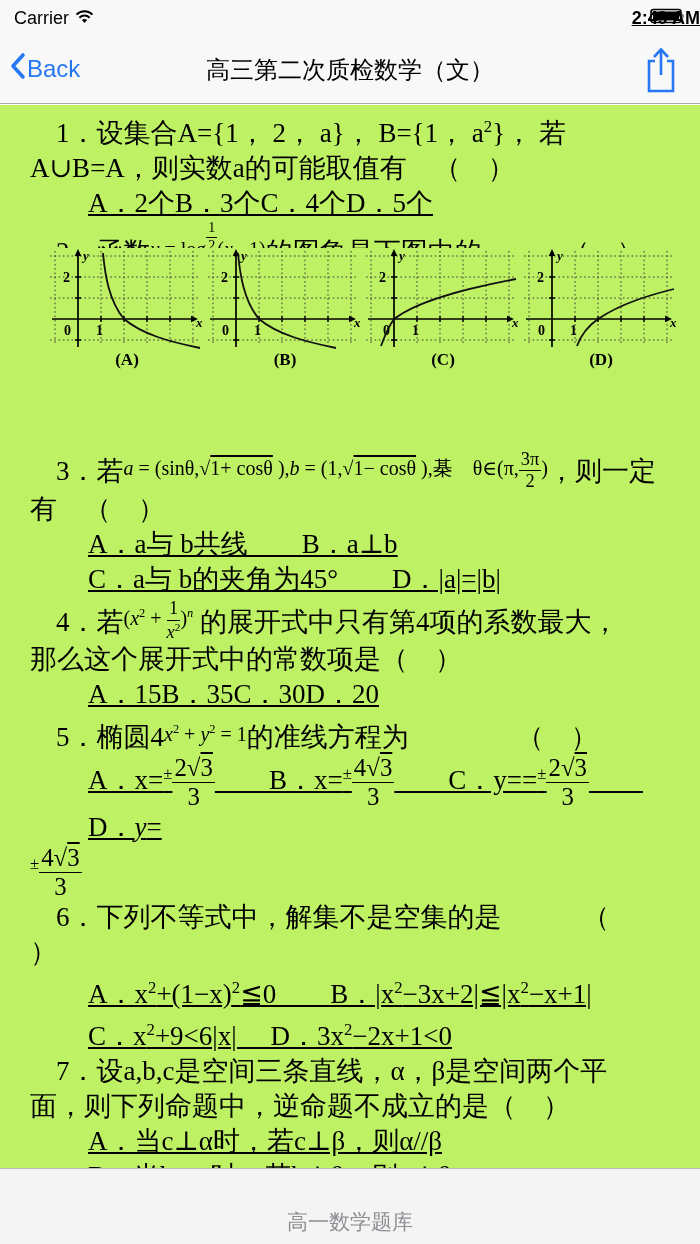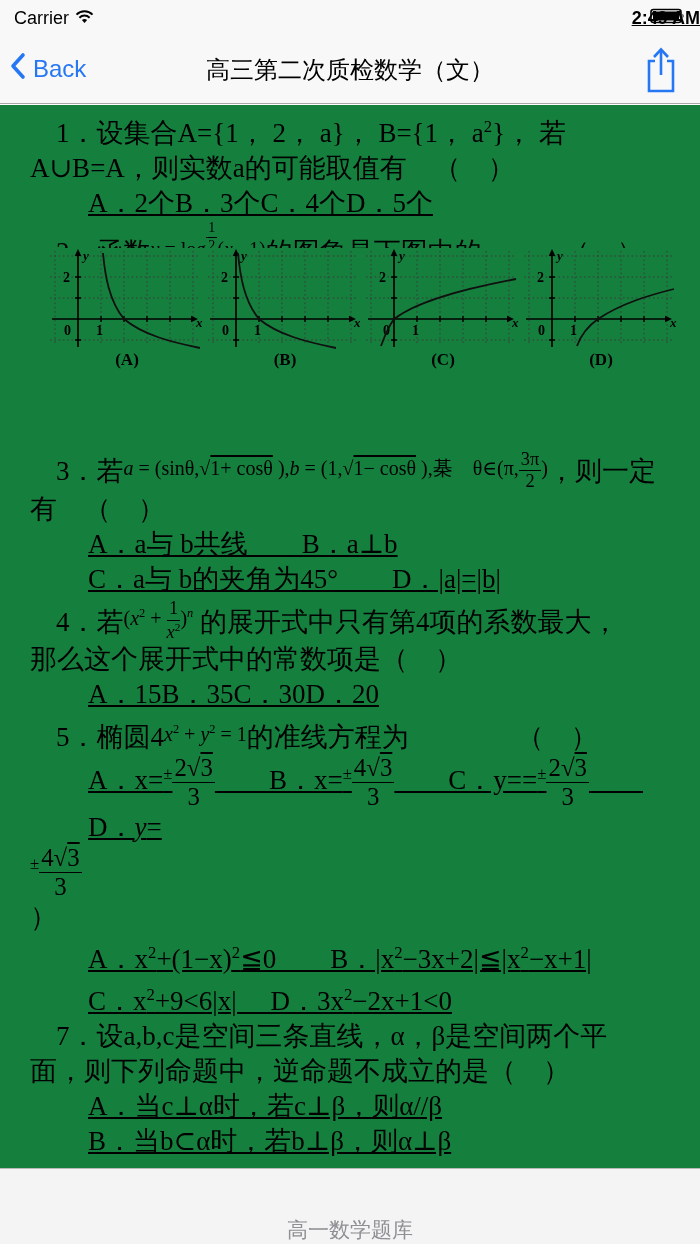--- a/index.html
+++ b/index.html
@@ -9,27 +9,27 @@
           font-family:"Liberation Sans",sans-serif;}
   
   .status-bar{position:absolute;top:0;left:0;right:0;height:36px;background:var(--chrome-bg);
               display:flex;align-items:center;padding:0 14px;font-size:18px;color:#000;}
   .sb-left{display:flex;align-items:center;gap:6px;}
   .sb-time{position:absolute;left:0;right:0;text-align:right;font-weight:600;font-size:18px;text-decoration:underline;}
   .sb-right{margin-left:auto;display:flex;align-items:center;z-index:2;}
   
   .nav-bar{position:absolute;top:36px;left:0;right:0;height:68px;background:var(--chrome-bg);
            border-bottom:1px solid var(--hairline);}
-  .back-btn{position:absolute;left:10px;top:16px;display:flex;align-items:center;gap:7px;
+  .back-btn{position:absolute;left:10px;top:16px;display:flex;align-items:center;gap:1px;
             color:var(--accent);font-size:24px;cursor:pointer;}
   .nav-title{position:absolute;left:120px;right:120px;top:18px;text-align:center;
              font-size:24px;font-weight:400;color:#000;white-space:nowrap;}
   .share-btn{position:absolute;right:20px;top:10px;cursor:pointer;}
   
-  .content{position:absolute;top:105px;left:0;right:0;bottom:76px;background:#15803d;overflow:hidden;
+  .content{position:absolute;top:105px;left:0;right:0;bottom:76px;background:#bef264;overflow:hidden;
            padding:4px 14px 0 30px;}
   .ln{font-family:"Liberation Serif","DejaVu Serif",serif;font-size:27px;line-height:35px;color:#000;}
   .ln.q{padding-left:26px;}
   .ln.o{padding-left:58px;text-decoration:underline;}
   .ln.clip{height:27px;overflow:hidden;}
   .ln sup{font-size:0.62em;}
   .fm{font-family:"Liberation Serif","DejaVu Serif",serif;font-size:20px;vertical-align:5px;}
   .fr{display:inline-block;text-align:center;vertical-align:middle;line-height:1.05;font-size:0.92em;}
   .fr .nu{display:block;border-bottom:1.4px solid #000;padding:0 2px 1px;}
   .fr .de{display:block;padding-top:1px;}
@@ -44,21 +44,21 @@
   .panel-label{font-family:"Liberation Serif","DejaVu Serif",serif;font-weight:700;font-size:17px;
                color:#000;margin-top:1px;}
   .grid{stroke:#3a3a3a;stroke-width:1;stroke-dasharray:1.6 2.7;fill:none;}
   .axis{stroke:#000;stroke-width:1.7;fill:none;}
   .tick{stroke:#000;stroke-width:1.4;}
   .curve{stroke:#101010;stroke-width:1.8;fill:none;}
   .axlab{font-family:"Liberation Serif",serif;font-style:italic;font-weight:700;font-size:13px;fill:#000;}
   .num{font-family:"Liberation Serif",serif;font-weight:700;font-size:14px;fill:#000;}
   
   .tab-bar{position:absolute;left:0;right:0;bottom:0;height:76px;background:#f4f4f5;
-           border-top:1px solid #b9b9b9;display:flex;align-items:flex-end;}
+           border-top:1px solid #b9b9b9;display:flex;align-items:flex-end;padding-bottom:8px;}
   .tab{flex:1;text-align:center;font-size:21px;color:var(--tab-inactive);cursor:pointer;}
   .tab.active{color:var(--accent);}
 </style>
 </head>
 <body>
 
 <div class="screen">
 
   <div class="status-bar">
     <div class="sb-time">2:49 AM</div>
@@ -195,20 +195,21 @@
         <div class="ln q">3．若<span class="fm"><i>a</i> = (sinθ,<span class="rt">√<span class="ov">1+ cosθ</span></span> ),<i>b</i> = (1,<span class="rt">√<span class="ov">1− cosθ</span></span> ),棊　θ∈(π,<span class="fr"><span class="nu">3π</span><span class="de">2</span></span>)</span>，则一定</div>
         <div class="ln c">有　（　）</div>
         <div class="ln o">A．a与 b共线　　B．a⊥b</div>
         <div class="ln o">C．a与 b的夹角为45°　　D．|a|=|b|</div>
         <div class="ln q">4．若<span class="fm">(<i>x</i><sup>2</sup> + <span class="fr"><span class="nu">1</span><span class="de"><i>x</i><sup>2</sup></span></span>)<sup><i>n</i></sup></span> 的展开式中只有第4项的系数最大，</div>
         <div class="ln c">那么这个展开式中的常数项是（　）</div>
         <div class="ln o">A．15B．35C．30D．20</div>
         <div class="ln q">5．椭圆4<span class="fm"><i>x</i><sup>2</sup> + <i>y</i><sup>2</sup> = 1</span>的准线方程为　　　　（　）</div>
         <div class="ln o">A．x=<sup class="pm">±</sup><span class="fr"><span class="nu">2<span class="rt">√<span class="ov">3</span></span></span><span class="de">3</span></span>　　B．x=<sup class="pm">±</sup><span class="fr"><span class="nu">4<span class="rt">√<span class="ov">3</span></span></span><span class="de">3</span></span>　　C．y==<sup class="pm">±</sup><span class="fr"><span class="nu">2<span class="rt">√<span class="ov">3</span></span></span><span class="de">3</span></span>　　D．<i>y</i>=</div>
         <div class="ln c"><sup class="pm">±</sup><span class="fr"><span class="nu">4<span class="rt">√<span class="ov">3</span></span></span><span class="de">3</span></span></div>
+        <div class="ln q">6．下列不等式中，解集不是空集的是　　　（</div>
         <div class="ln c">）</div>
         <div class="ln o">A．x<sup>2</sup>+(1−x)<sup>2</sup>≦0　　B．|x<sup>2</sup>−3x+2|≦|x<sup>2</sup>−x+1|</div>
         <div class="ln o">C．x<sup>2</sup>+9&lt;6|x|　 D．3x<sup>2</sup>−2x+1&lt;0</div>
         <div class="ln q">7．设a,b,c是空间三条直线，α，β是空间两个平</div>
         <div class="ln c">面，则下列命题中，逆命题不成立的是（　）</div>
         <div class="ln o">A．当c⊥α时，若c⊥β，则α//β</div>
         <div class="ln o">B．当b⊂α时，若b⊥β，则α⊥β</div>
       </div>
 
   </div>

